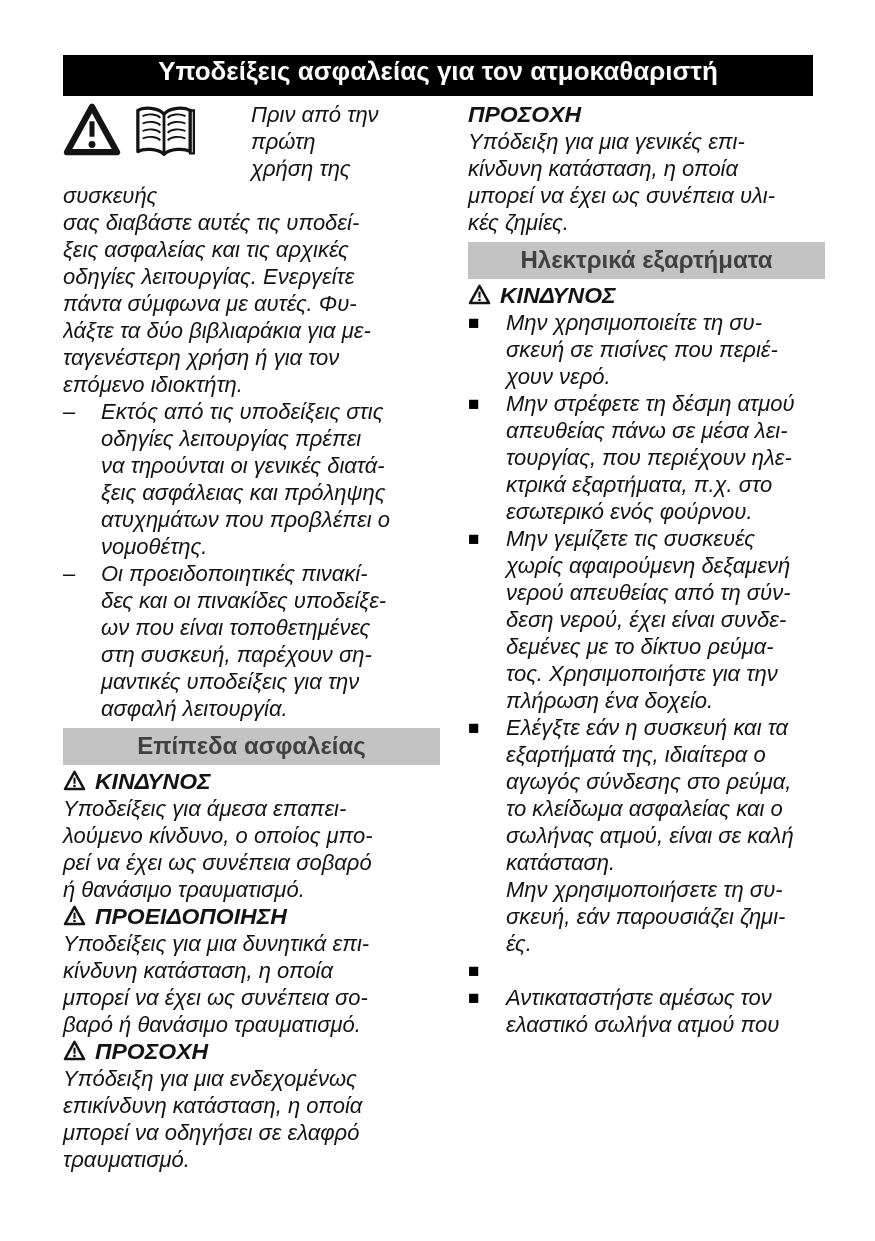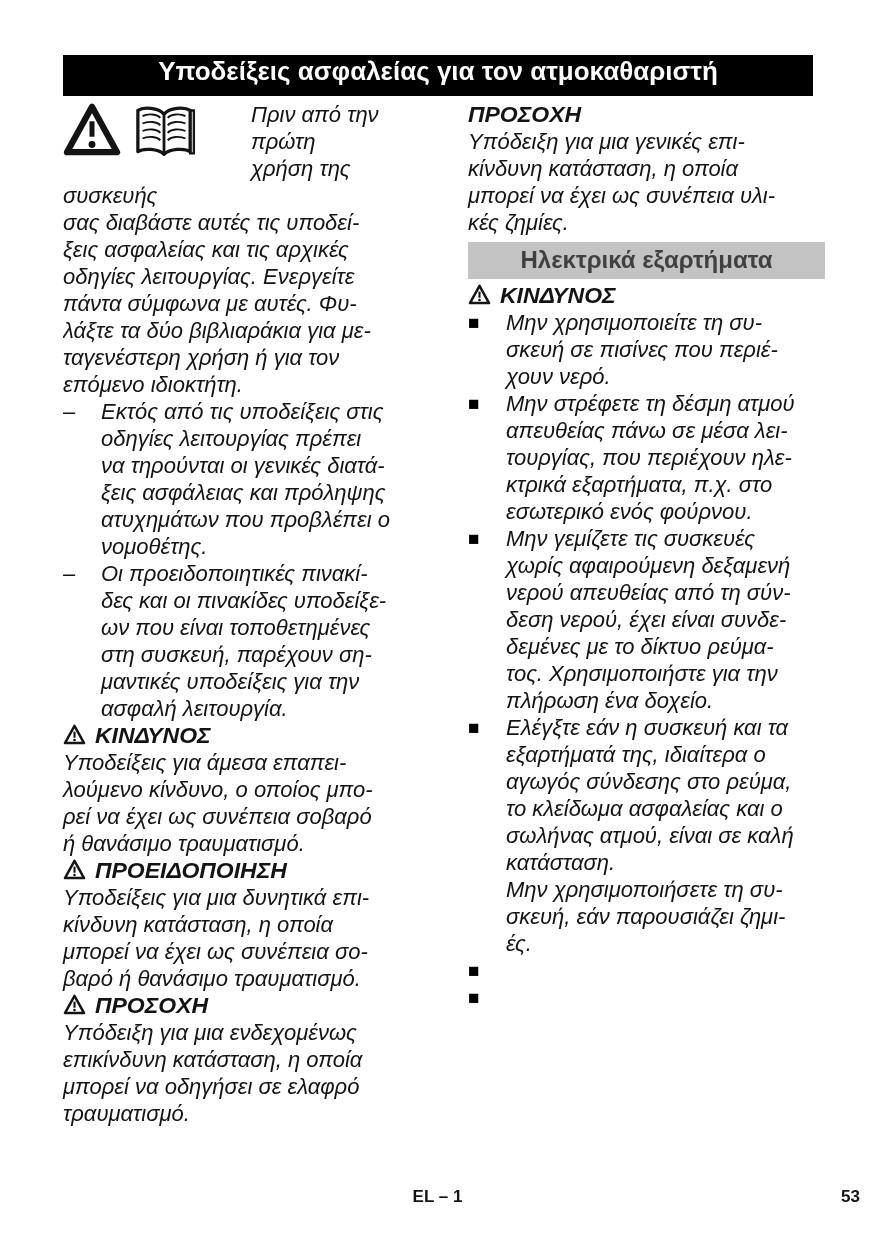--- a/index.html
+++ b/index.html
@@ -112,20 +112,21 @@
         <div class="dash-item">
           <span class="marker">–</span>
           <span class="body-text item-text">Οι προειδοποιητικές πινακί-
 δες και οι πινακίδες υποδείξε-
 ων που είναι τοποθετημένες
 στη συσκευή, παρέχουν ση-
 μαντικές υποδείξεις για την
 ασφαλή λειτουργία.</span>
         </div>
 
+        <div class="section-bar">Επίπεδα ασφαλείας</div>
 
         <div class="hazard">
           <svg class="tri-icon" width="23" height="21" viewBox="0 0 24 22">
             <path d="M12 2 L22 20 H2 Z" fill="none" stroke="#141414" stroke-width="2.6" stroke-linejoin="round"></path>
             <rect x="10.9" y="8" width="2.2" height="6.4" fill="#141414"></rect>
             <circle cx="12" cy="16.8" r="1.4" fill="#141414"></circle>
           </svg>
           <span>ΚΙΝΔΥΝΟΣ</span>
         </div>
         <div class="body-text">Υποδείξεις για άμεσα επαπει-
@@ -216,23 +217,21 @@
 κατάσταση.
 Μην χρησιμοποιήσετε τη συ-
 σκευή, εάν παρουσιάζει ζημι-
 ές.</span>
         </div>
         <div class="bullet-item">
           <span class="bullet-marker">■</span>
         </div>
         <div class="bullet-item">
           <span class="bullet-marker">■</span>
+          <span class="body-text item-text">Αντικαταστήστε αμέσως τον
+ελαστικό σωλήνα ατμού που</span>
         </div>
 
       </div>
     </div>
   </div>
 
-  <div class="footer">
-    <span class="footer-center">EL – 1</span>
-    <span class="footer-page">53</span>
-  </div>
 </div>
 
 </body></html>

